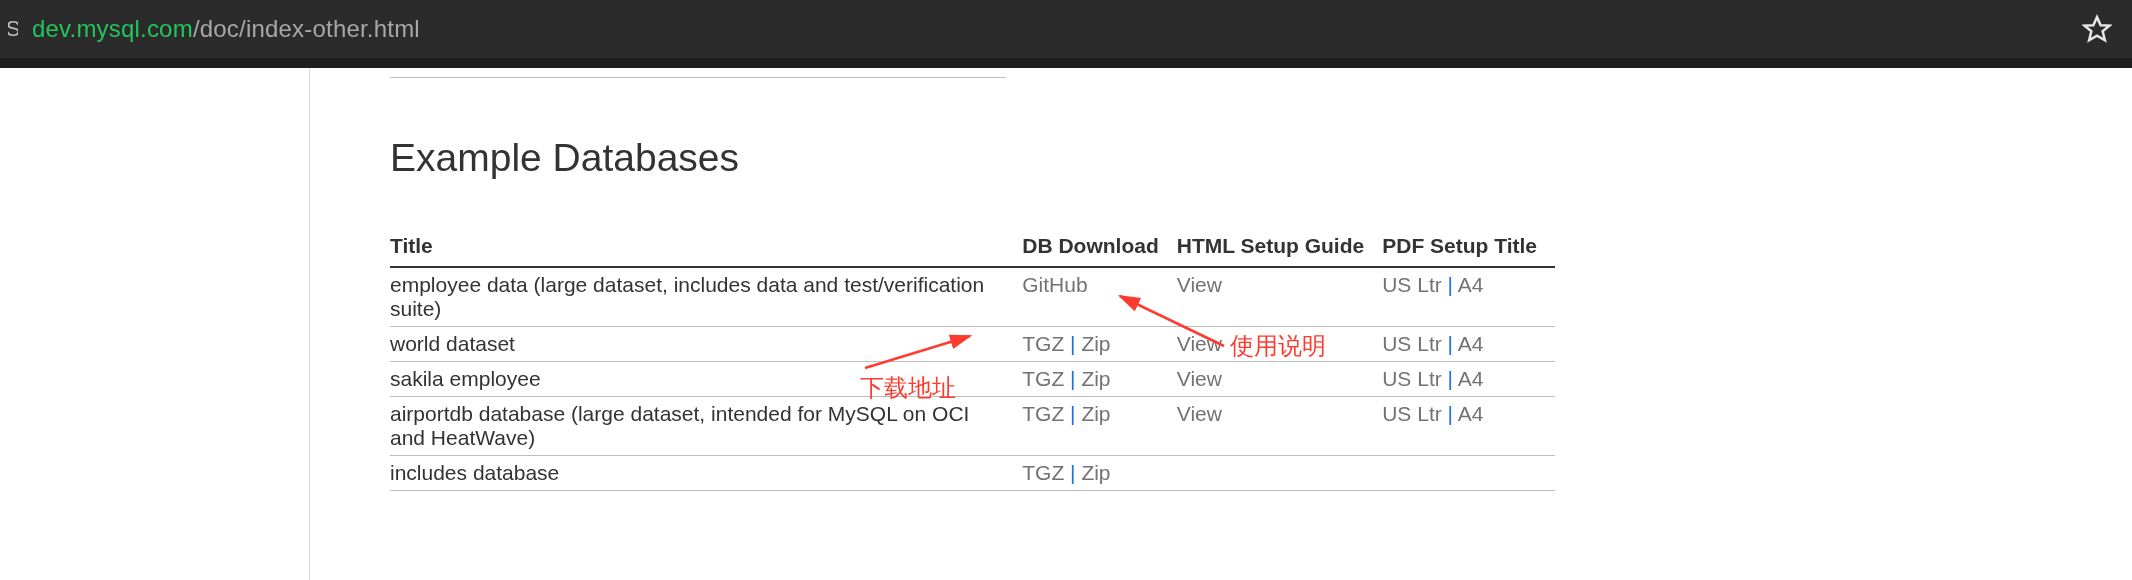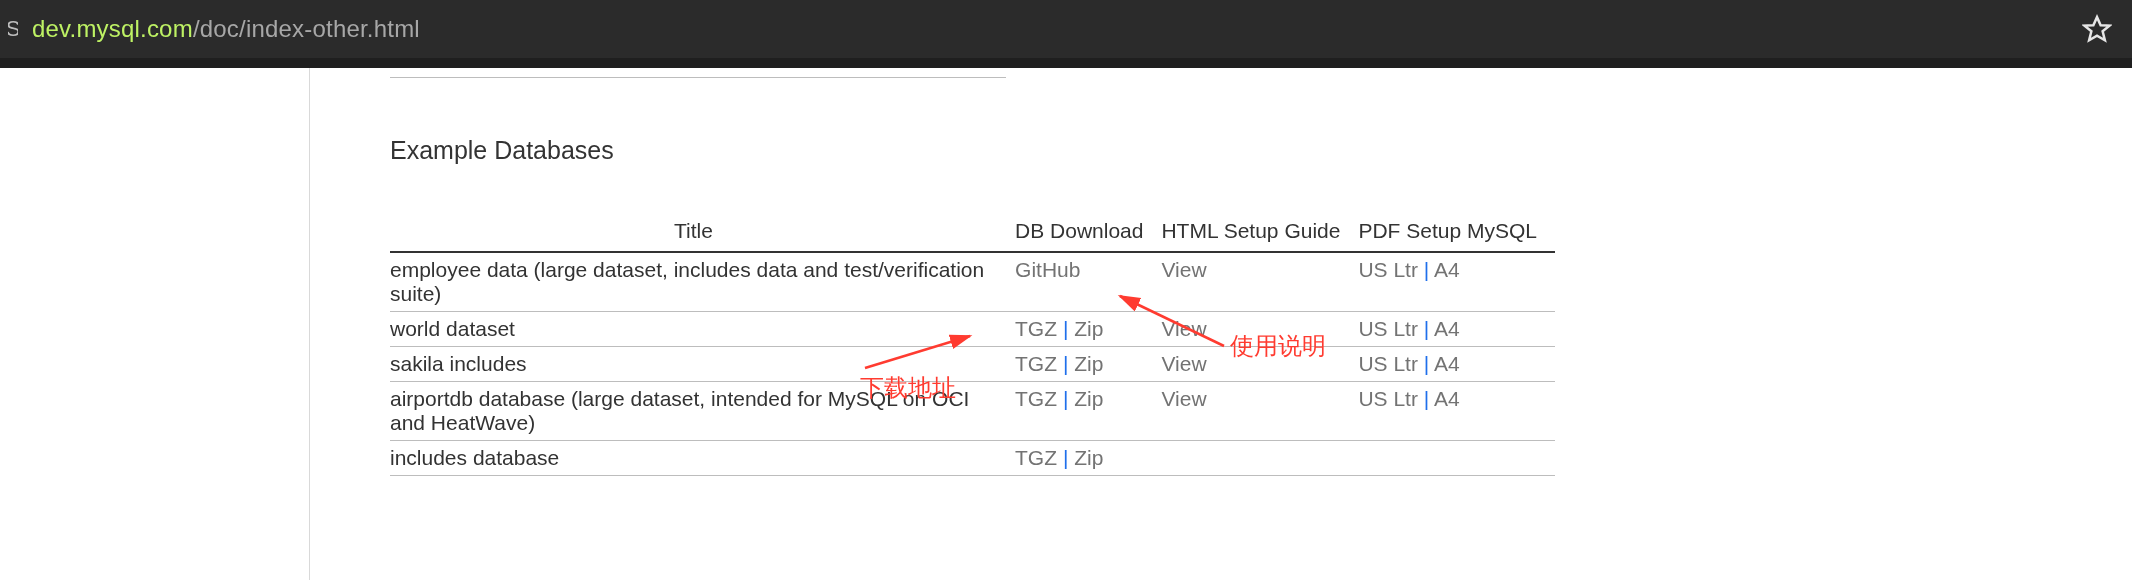--- a/index.html
+++ b/index.html
@@ -15,21 +15,21 @@
       border-radius: 0 0 0 0;
     }
     .addrbar .left-chip {
       width: 10px; height: 30px;
       color: #bdbdbd; font-size: 22px;
       display: flex; align-items: center; justify-content: center;
       margin-right: 14px;
       overflow: hidden;
     }
     .addrbar .url { font-size: 24px; letter-spacing: .2px; }
-    .addrbar .url .domain { color: #bef264; }
+    .addrbar .url .domain { color: #22c55e; }
     .addrbar .url .path { color: #a7a7a7; }
     .addrbar .spacer { flex: 1; }
     .addrbar .star { color: #e6e6e6; }
     .addrbar .star svg { width: 30px; height: 30px; display: block; }
 
     .dark-strip { height: 10px; background: #1f1f1f; }
 
     .page {
       display: flex;
       height: calc(580px - 58px - 10px);
@@ -46,35 +46,35 @@
 
     .prev-table-bottom {
       margin-top: 0;
       height: 10px;
       width: 616px;
       border-bottom: 1px solid #bdbdbd;
     }
 
     h2.section-title {
       margin-top: 58px;
-      font-size: 25px;
+      font-size: 39px;
       font-weight: 400;
       color: #333;
     }
 
     table.db {
       margin-top: 48px;
       border-collapse: collapse;
       width: 1165px;
       font-size: 21px;
       color: #333;
     }
     table.db th {
-      text-align: center;
-      font-weight: 400;
+      text-align: left;
+      font-weight: 700;
       padding: 6px 18px 8px 0;
       border-bottom: 2px solid #333;
       white-space: nowrap;
     }
     table.db td {
       padding: 5px 18px 5px 0;
       border-bottom: 1px solid #bdbdbd;
       vertical-align: top;
       white-space: nowrap;
     }
@@ -109,21 +109,21 @@
     <div class="prev-table-bottom"></div>
 
     <h2 class="section-title">Example Databases</h2>
 
     <table class="db">
       <thead>
         <tr>
           <th>Title</th>
           <th>DB Download</th>
           <th>HTML Setup Guide</th>
-          <th>PDF Setup MySQL</th>
+          <th>PDF Setup Title</th>
         </tr>
       </thead>
       <tbody>
         <tr>
           <td class="title-cell">employee data (large dataset, includes data and test/verification suite)</td>
           <td>
             <a class="link">GitHub</a>
           </td>
           <td>
             <a class="link">View</a>
@@ -138,21 +138,21 @@
             <a class="link">TGZ</a><span class="sep"> | </span><a class="link">Zip</a>
           </td>
           <td>
             <a class="link">View</a>
           </td>
           <td>
             <a class="link">US Ltr</a><span class="sep"> | </span><a class="link">A4</a>
           </td>
         </tr>
         <tr>
-          <td class="title-cell">sakila includes</td>
+          <td class="title-cell">sakila employee</td>
           <td>
             <a class="link">TGZ</a><span class="sep"> | </span><a class="link">Zip</a>
           </td>
           <td>
             <a class="link">View</a>
           </td>
           <td>
             <a class="link">US Ltr</a><span class="sep"> | </span><a class="link">A4</a>
           </td>
         </tr>

